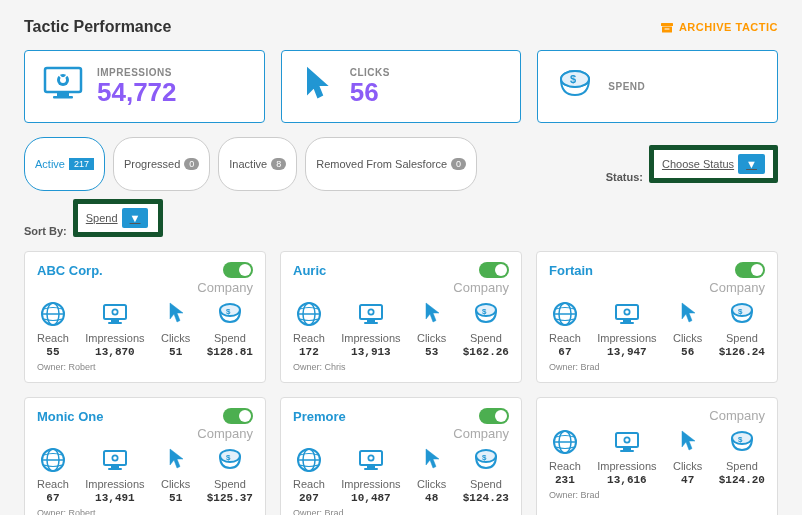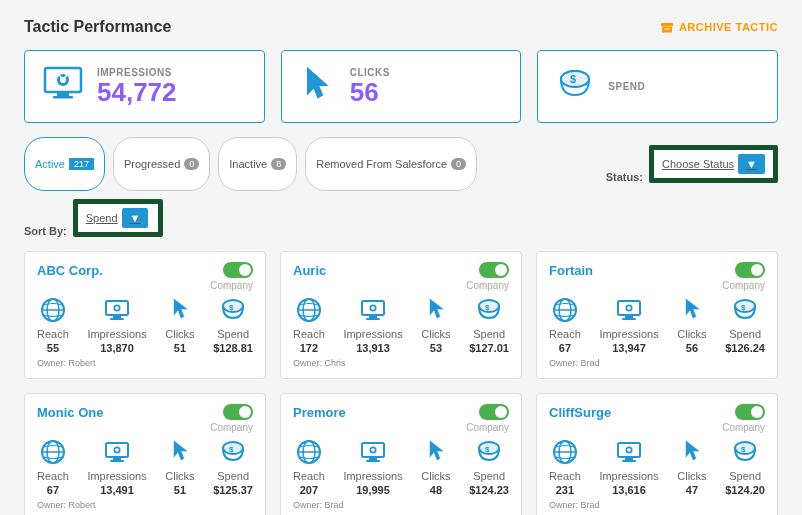--- a/index.html
+++ b/index.html
@@ -189,21 +189,21 @@
       position: absolute;
       right: 2px;
       top: 2px;
       width: 12px;
       height: 12px;
       background: #fff;
       border-radius: 50%;
     }
     .company-type {
       text-align: right;
-      font-size: 10px;
+      font-size: 13px;
       color: #aaa;
       margin-bottom: 6px;
     }
     .metrics-row {
       display: flex;
       justify-content: space-between;
       align-items: flex-end;
       margin-bottom: 4px;
     }
     .metric-item {
@@ -218,20 +218,21 @@
       line-height: 1;
     }
     .metric-item-label {
       font-size: 11px;
       color: #666;
     }
     .metric-item-value {
       font-size: 11px;
       font-weight: bold;
       color: #333;
+      font-family: Liberation Mono, monospace;
     }
     .owner-text {
       font-size: 9px;
       color: #888;
     }
   </style>
 </head>
 <body>
 
 <div class="page-wrapper">
@@ -431,21 +432,21 @@
       </div>
       <div class="metric-item">
         <div class="metric-item-icon">
           <svg width="26" height="26" viewBox="0 0 26 26" fill="none">
             <ellipse cx="13" cy="9" rx="10" ry="6" stroke="#2196d3" stroke-width="2" fill="#e3f0fa"></ellipse>
             <path d="M3 9 Q3 21 13 21 Q23 21 23 9" stroke="#2196d3" stroke-width="2" fill="none"></path>
             <text x="9" y="13" font-size="8" font-weight="bold" fill="#2196d3">$</text>
           </svg>
         </div>
         <div class="metric-item-label">Spend</div>
-        <div class="metric-item-value">$127.01</div>
+        <div class="metric-item-value">$162.26</div>
       </div>
     </div>
     <div class="owner-text">Owner: Chris</div>
   </div>
       <div class="company-card">
     <div class="company-card-header">
       <span class="company-name">Fortain</span>
       <div class="toggle-switch"></div>
     </div>
     <div class="company-type">Company</div>
@@ -579,21 +580,21 @@
         <div class="metric-item-icon">
           <svg width="26" height="26" viewBox="0 0 26 26" fill="none">
             <rect x="2" y="4" width="22" height="14" rx="1.5" stroke="#2196d3" stroke-width="2" fill="none"></rect>
             <rect x="9" y="18" width="8" height="3" fill="#2196d3"></rect>
             <rect x="6" y="21" width="14" height="2" rx="1" fill="#2196d3"></rect>
             <circle cx="13" cy="11" r="3.5" fill="#2196d3"></circle>
             <circle cx="13" cy="11" r="1.8" fill="#fff"></circle>
           </svg>
         </div>
         <div class="metric-item-label">Impressions</div>
-        <div class="metric-item-value">19,995</div>
+        <div class="metric-item-value">10,487</div>
       </div>
       <div class="metric-item">
         <div class="metric-item-icon">
           <svg width="22" height="26" viewBox="0 0 22 26" fill="none">
             <path d="M5 2 L5 18 L9 13 L12 21 L15 19.5 L12 12 L18 12 Z" fill="#2196d3" stroke="#2196d3" stroke-width="0.5" stroke-linejoin="round"></path>
           </svg>
         </div>
         <div class="metric-item-label">Clicks</div>
         <div class="metric-item-value">48</div>
       </div>
@@ -605,24 +606,20 @@
             <text x="9" y="13" font-size="8" font-weight="bold" fill="#2196d3">$</text>
           </svg>
         </div>
         <div class="metric-item-label">Spend</div>
         <div class="metric-item-value">$124.23</div>
       </div>
     </div>
     <div class="owner-text">Owner: Brad</div>
   </div>
       <div class="company-card">
-    <div class="company-card-header">
-      <span class="company-name">CliffSurge</span>
-      <div class="toggle-switch"></div>
-    </div>
     <div class="company-type">Company</div>
     <div class="metrics-row">
       <div class="metric-item">
         <div class="metric-item-icon">
           <svg width="26" height="26" viewBox="0 0 26 26" fill="none">
             <circle cx="13" cy="13" r="11" stroke="#2196d3" stroke-width="2" fill="none"></circle>
             <ellipse cx="13" cy="13" rx="6" ry="11" stroke="#2196d3" stroke-width="1.5" fill="none"></ellipse>
             <line x1="2" y1="13" x2="24" y2="13" stroke="#2196d3" stroke-width="1.5"></line>
             <path d="M4 8 Q13 5 22 8" stroke="#2196d3" stroke-width="1.2" fill="none"></path>
             <path d="M4 18 Q13 21 22 18" stroke="#2196d3" stroke-width="1.2" fill="none"></path>

